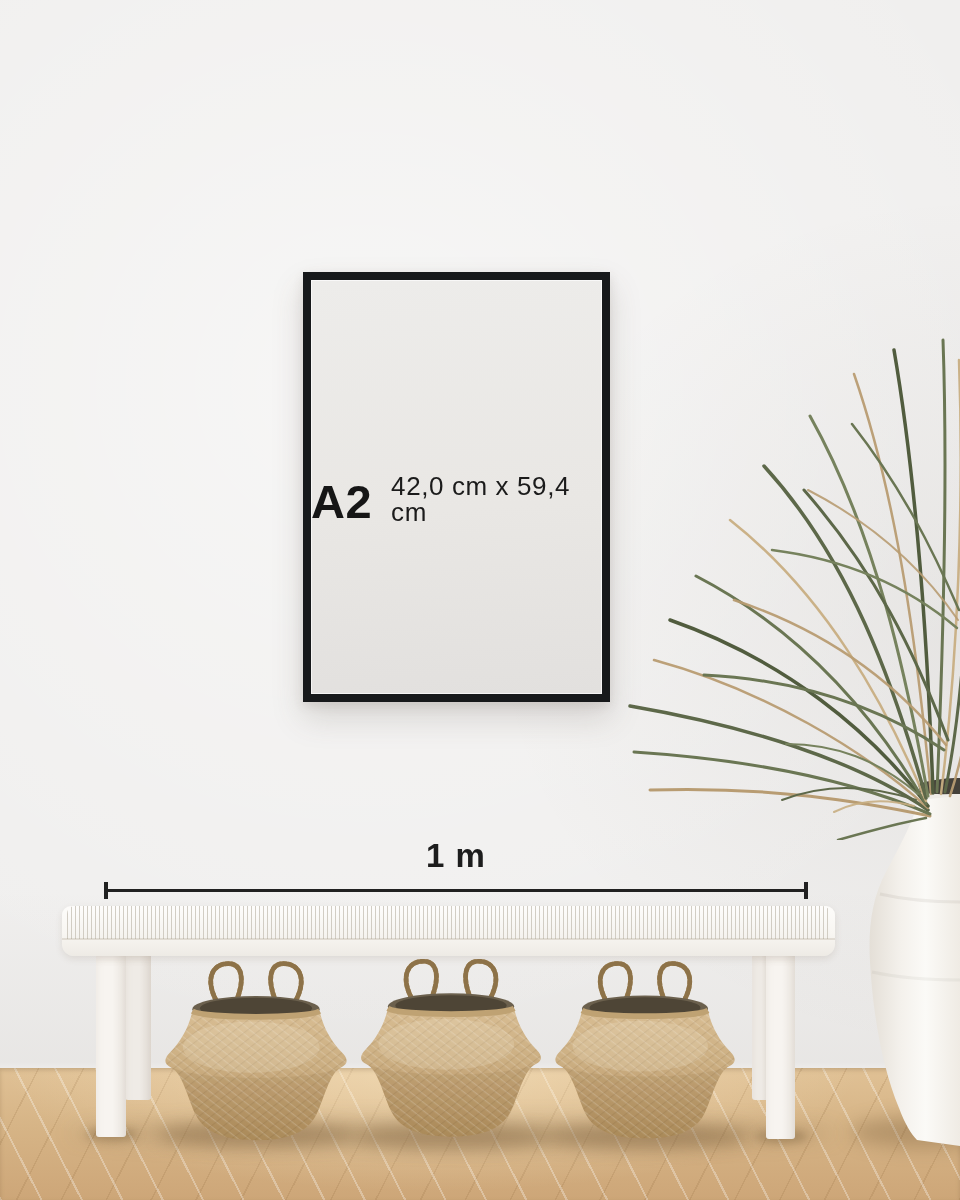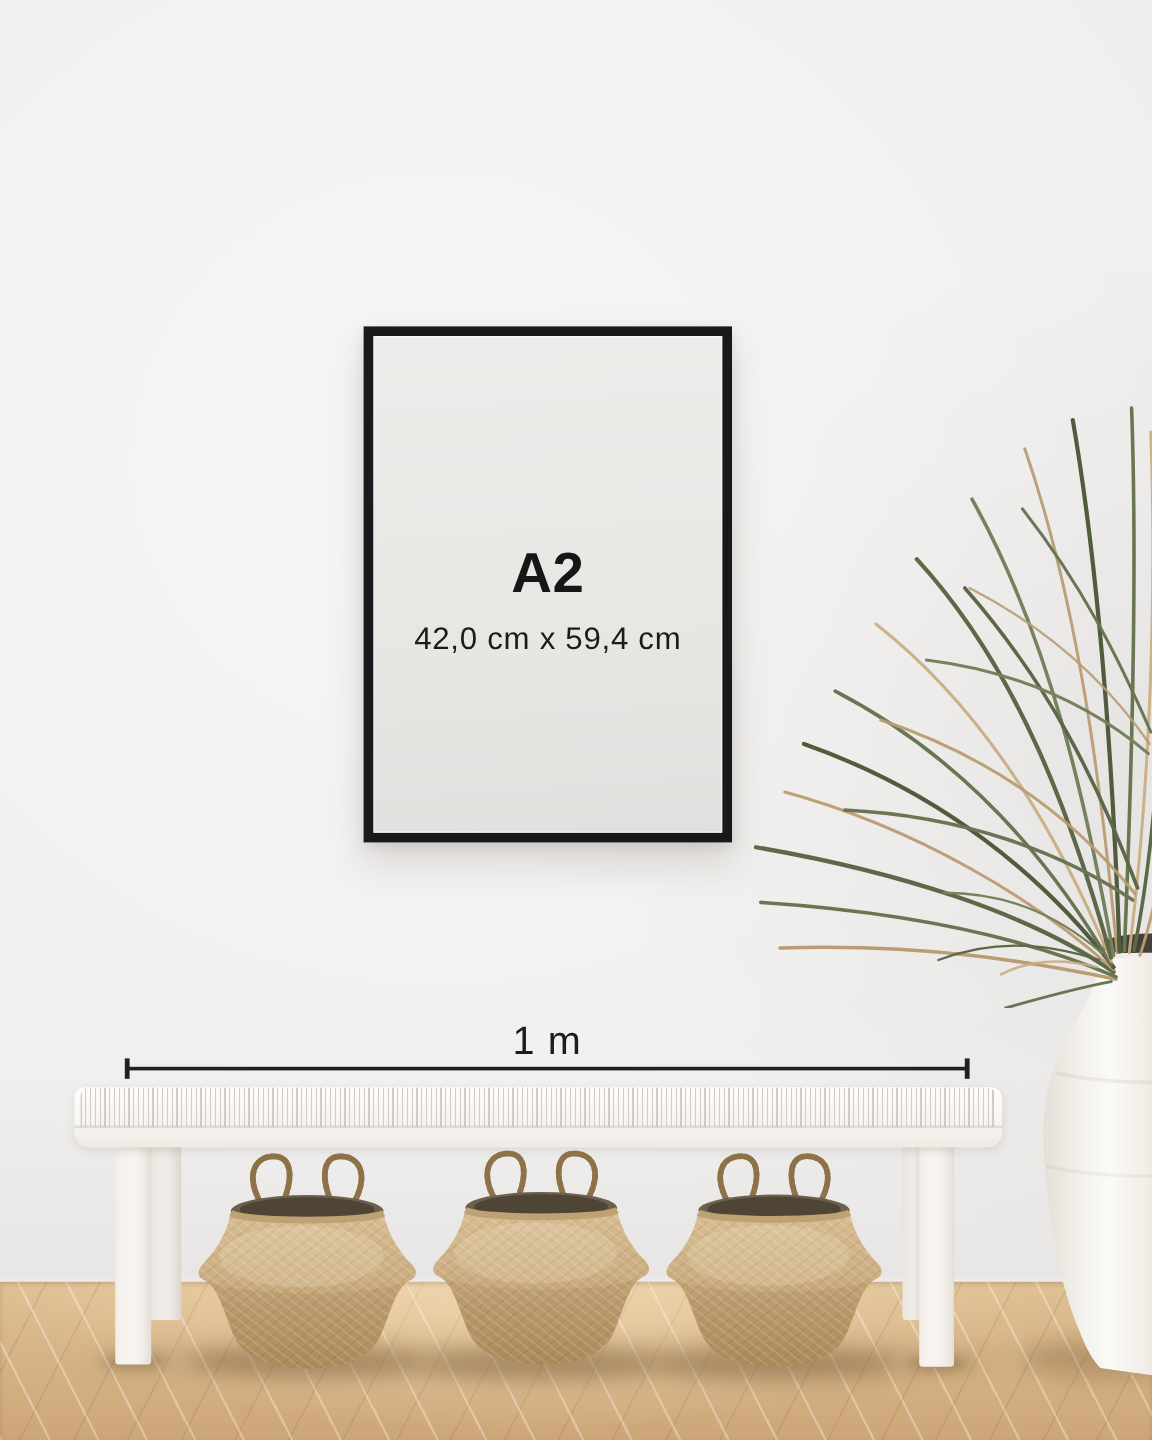--- a/index.html
+++ b/index.html
@@ -33,33 +33,33 @@
     box-sizing:border-box;background:var(--frame-black,#17191b);padding:8px;
     box-shadow:0 16px 30px rgba(88,78,66,0.18), 0 4px 10px rgba(88,78,66,0.12);
   }
   .poster{
     width:100%;height:100%;box-sizing:border-box;
     background:linear-gradient(176deg,#edecea 0%, var(--poster-bg,#e9e7e4) 55%, #e2e0de 100%);
     box-shadow:inset 0 0 0 1px rgba(255,255,255,0.65);
     display:flex;flex-direction:column;align-items:center;justify-content:center;
     gap:19px;transform:translateZ(0);
   }
-  .poster-inner{display:flex;flex-direction:column;align-items:center;gap:19px;transform:translateY(12px);}
+  .poster-inner{display:flex;flex-direction:row;align-items:flex-end;gap:19px;transform:translateY(12px);}
   .size-label{
     font-size:47px;font-weight:bold;line-height:1;letter-spacing:0.5px;
     color:var(--ink,#161616);
   }
   .dim-label{
     font-size:26px;font-weight:normal;line-height:1;letter-spacing:0.6px;
     color:#1b1b1b;
   }
   
   .scale-label{
     position:absolute;left:104px;top:839px;width:704px;text-align:center;
-    font-size:33px;font-weight:normal;line-height:1;color:#1d1d1d;letter-spacing:1px;margin-top:11px;
+    font-size:33px;font-weight:bold;line-height:1;color:#1d1d1d;letter-spacing:1px;
   }
   .ruler{position:absolute;left:104px;top:873px;width:704px;height:36px;}
   .ruler-line{position:absolute;left:1px;right:1px;top:16px;height:3px;background:#212121;}
   .ruler-cap{position:absolute;top:9px;width:4px;height:17px;background:#212121;}
   .ruler-cap.left{left:0;}
   .ruler-cap.right{right:0;}
   
   .bench{position:absolute;left:62px;top:906px;width:773px;height:252px;}
   .leg{
     position:absolute;border-radius:2px 2px 3px 3px;z-index:1;

